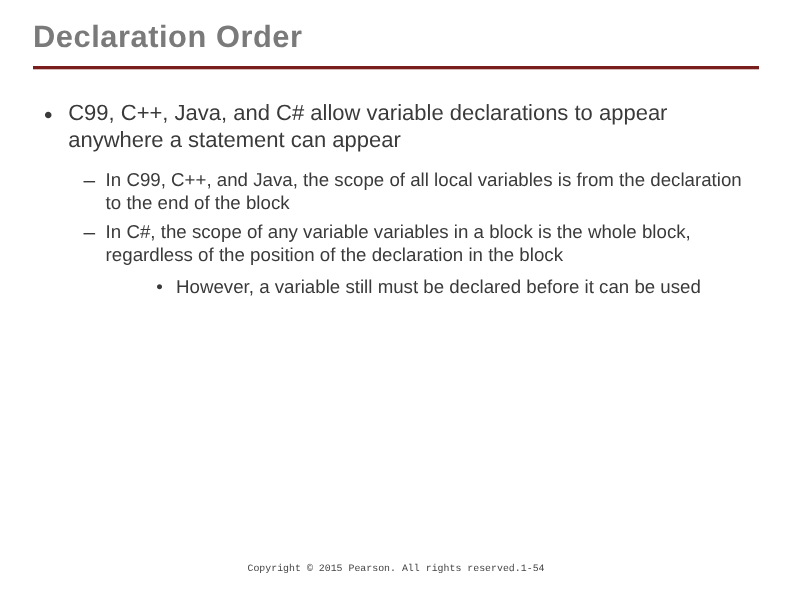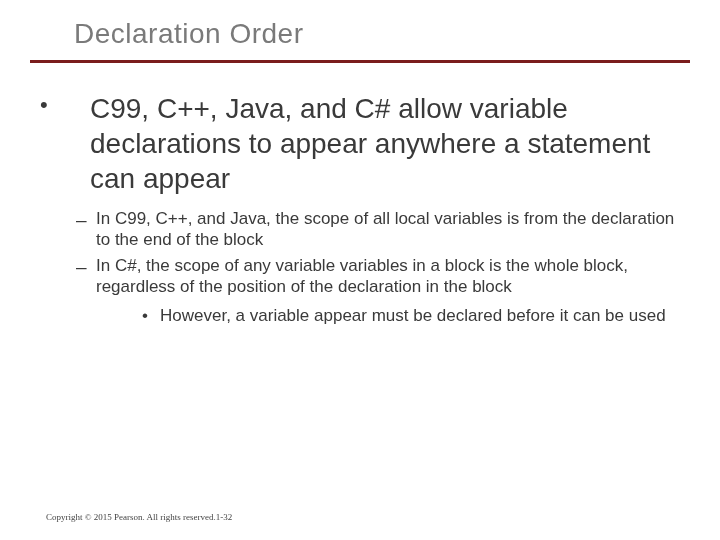--- a/index.html
+++ b/index.html
@@ -8,24 +8,23 @@
     height: 540px;
     background: #ffffff;
     font-family: Verdana, Geneva, sans-serif;
     color: #3a3a3a;
     position: relative;
     padding: 18px 30px 0 30px;
   }
   .title {
     font-size: 28px;
     color: #7a7a7a;
-    font-weight: normal;
+    font-weight: bold;
     margin-bottom: 10px;
     letter-spacing: 0.5px;
-    margin-left: 44px;
   }
   .rule {
     border: none;
     border-top: 3px solid #7a1d1d;
     margin-bottom: 28px;
   }
   .content {
     padding-left: 6px;
     padding-right: 6px;
   }
@@ -35,23 +34,22 @@
   }
   .bullet-l1 .dot {
     width: 26px;
     flex-shrink: 0;
     font-size: 22px;
     line-height: 1.25;
     text-align: left;
     padding-left: 4px;
   }
   .bullet-l1 .text {
-    font-size: 28px;
+    font-size: 20px;
     line-height: 1.25;
-    margin-left: 28px;
   }
   .level2 {
     padding-left: 40px;
   }
   .bullet-l2 {
     display: flex;
     margin-bottom: 4px;
   }
   .bullet-l2 .dash {
     width: 20px;
@@ -79,25 +77,24 @@
   .bullet-l3 .text {
     font-size: 17px;
     line-height: 1.3;
   }
   .footer {
     position: absolute;
     bottom: 18px;
     left: 30px;
     right: 30px;
     display: flex;
-    justify-content: flex-start;
+    justify-content: center;
     font-size: 9px;
     color: #444;
-    font-family: Liberation Serif, serif;
-    margin-left: 16px;
+    font-family: Liberation Mono, monospace;
   }
 </style>
 </head>
 <body>
 
 <h1 class="title">Declaration Order</h1>
 <hr class="rule">
 
 <div class="content">
 
@@ -112,23 +109,23 @@
       <div class="text">In C99, C++, and Java, the scope of all local variables is from the declaration to the end of the block</div>
     </div>
     <div class="bullet-l2">
       <div class="dash">–</div>
       <div class="text">In C#, the scope of any variable variables in a block is the whole block, regardless of the position of the declaration in the block</div>
     </div>
 
     <div class="level3">
       <div class="bullet-l3">
         <div class="dot">•</div>
-        <div class="text">However, a variable appear must be declared before it can be used</div>
+        <div class="text">However, a variable still must be declared before it can be used</div>
       </div>
     </div>
   </div>
 
 </div>
 
 <div class="footer">
   <span>Copyright © 2015 Pearson. All rights reserved.</span>
-  <span>1-32</span>
+  <span>1-54</span>
 </div>
 
 </body></html>

